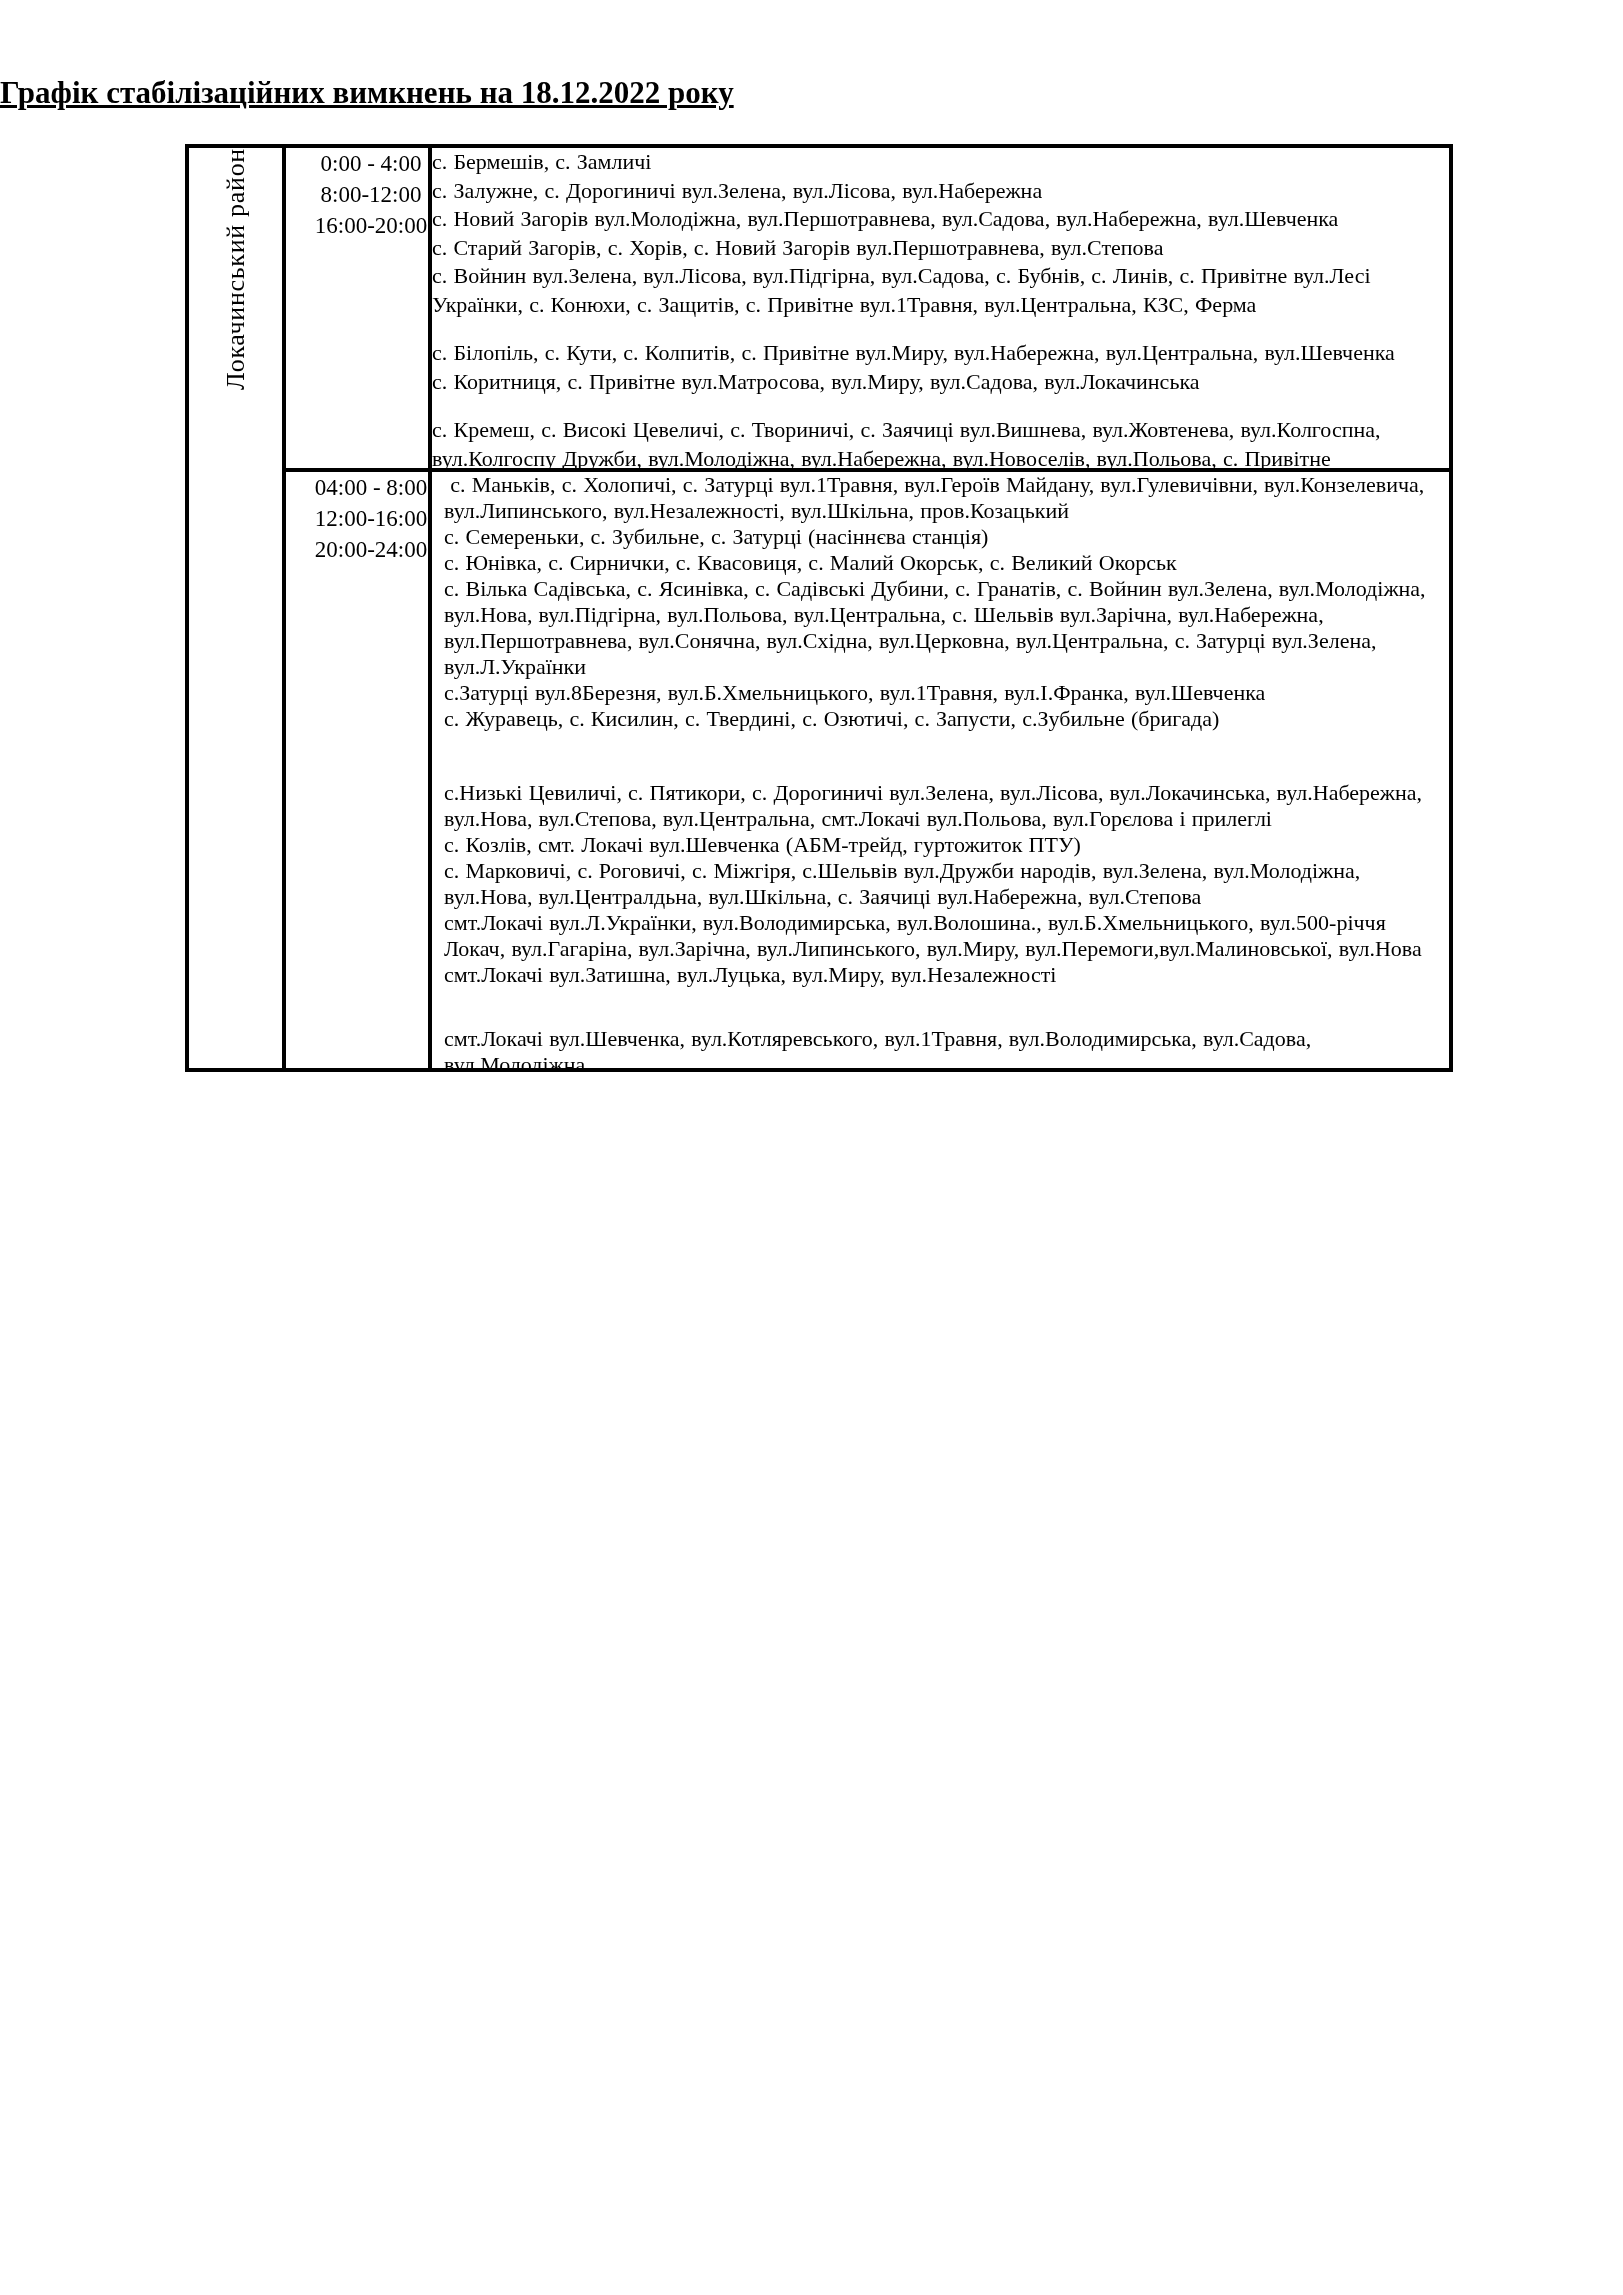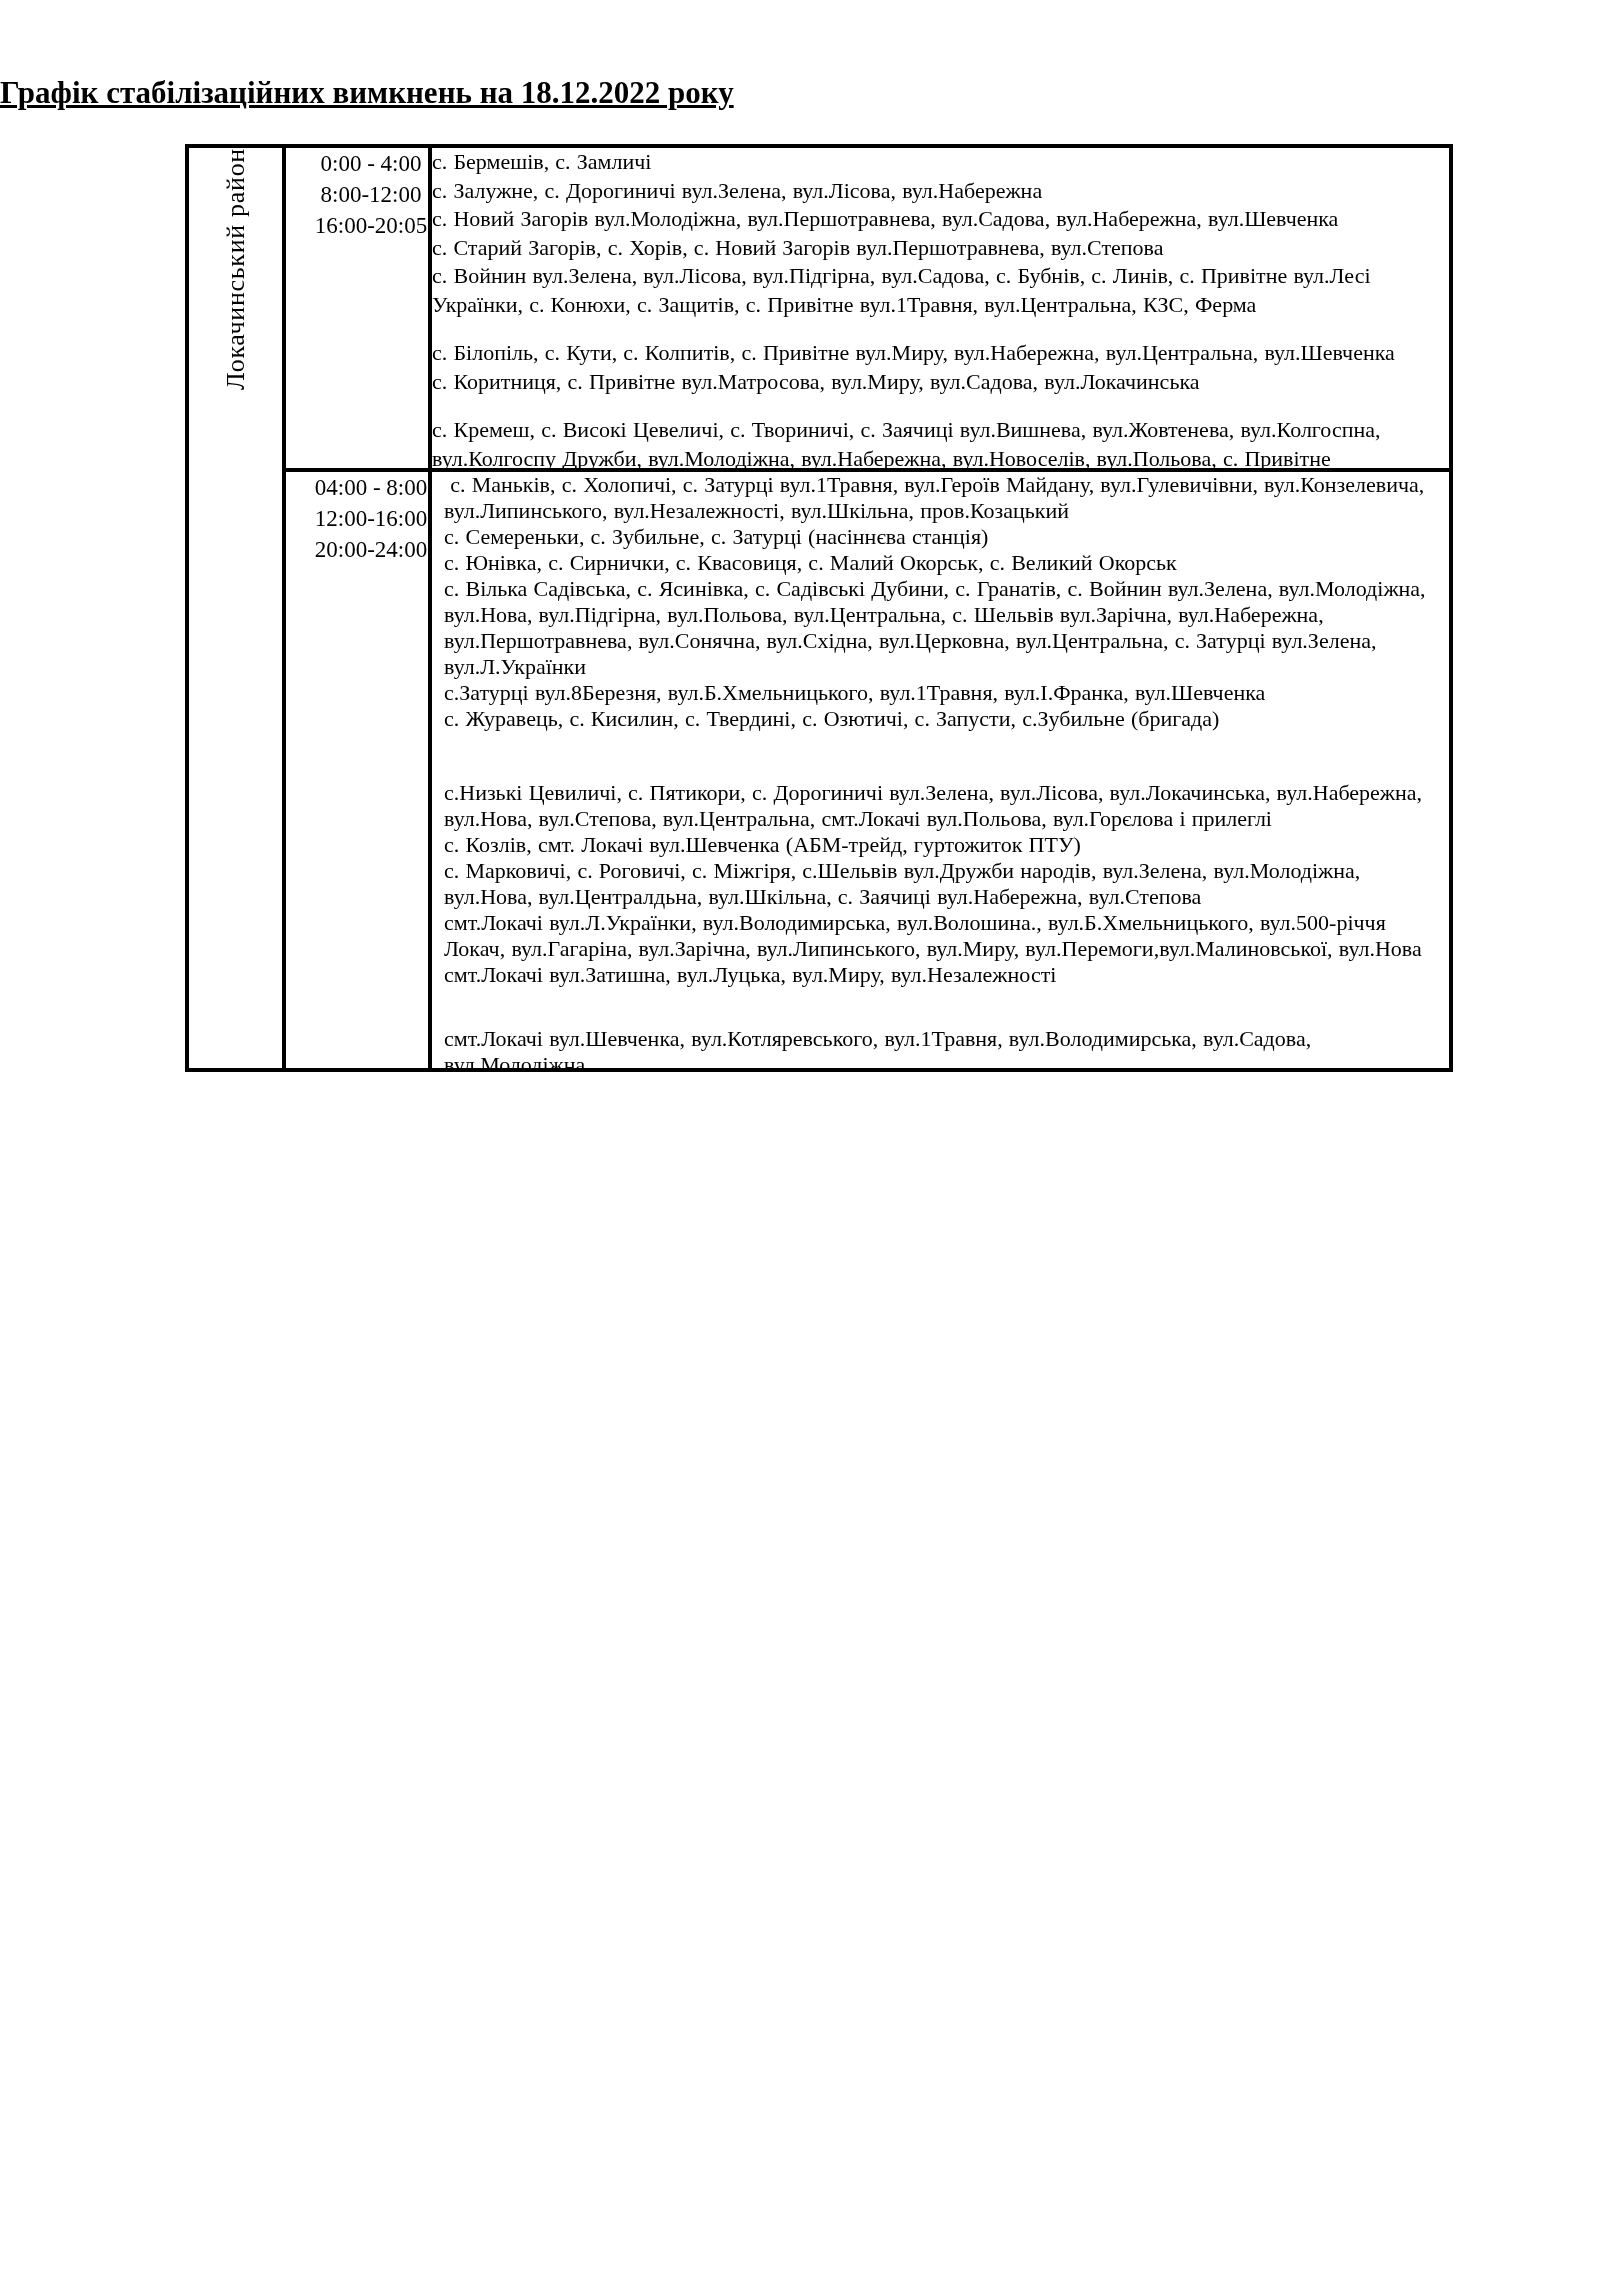--- a/index.html
+++ b/index.html
@@ -85,21 +85,21 @@
 
 <table class="schedule">
   <tbody>
     <tr class="row-a">
       <td class="district-cell" rowspan="2">
         <span class="district-label">Локачинський район</span>
       </td>
       <td class="time-cell">
         <div class="time-line">0:00 - 4:00</div>
         <div class="time-line">8:00-12:00</div>
-        <div class="time-line">16:00-20:05</div>
+        <div class="time-line">16:00-20:00</div>
       </td>
       <td class="areas-cell">
         <div class="areas-wrap wrap-a">
           <p>с. Бермешів, с. Замличі</p>
           <p>с. Залужне, с. Дорогиничі вул.Зелена, вул.Лісова, вул.Набережна</p>
           <p>с. Новий Загорів вул.Молодіжна, вул.Першотравнева, вул.Садова, вул.Набережна, вул.Шевченка</p>
           <p>с. Старий Загорів, с. Хорів, с. Новий Загорів вул.Першотравнева, вул.Степова</p>
           <p>с. Войнин вул.Зелена, вул.Лісова, вул.Підгірна, вул.Садова, с. Бубнів, с. Линів, с. Привітне вул.Лесі Українки, с. Конюхи, с. Защитів, с. Привітне вул.1Травня, вул.Центральна, КЗС, Ферма</p>
           <p class="gap-sm">с. Білопіль, с. Кути, с. Колпитів, с. Привітне вул.Миру, вул.Набережна, вул.Центральна, вул.Шевченка</p>
           <p>с. Коритниця, с. Привітне вул.Матросова, вул.Миру, вул.Садова, вул.Локачинська</p>

